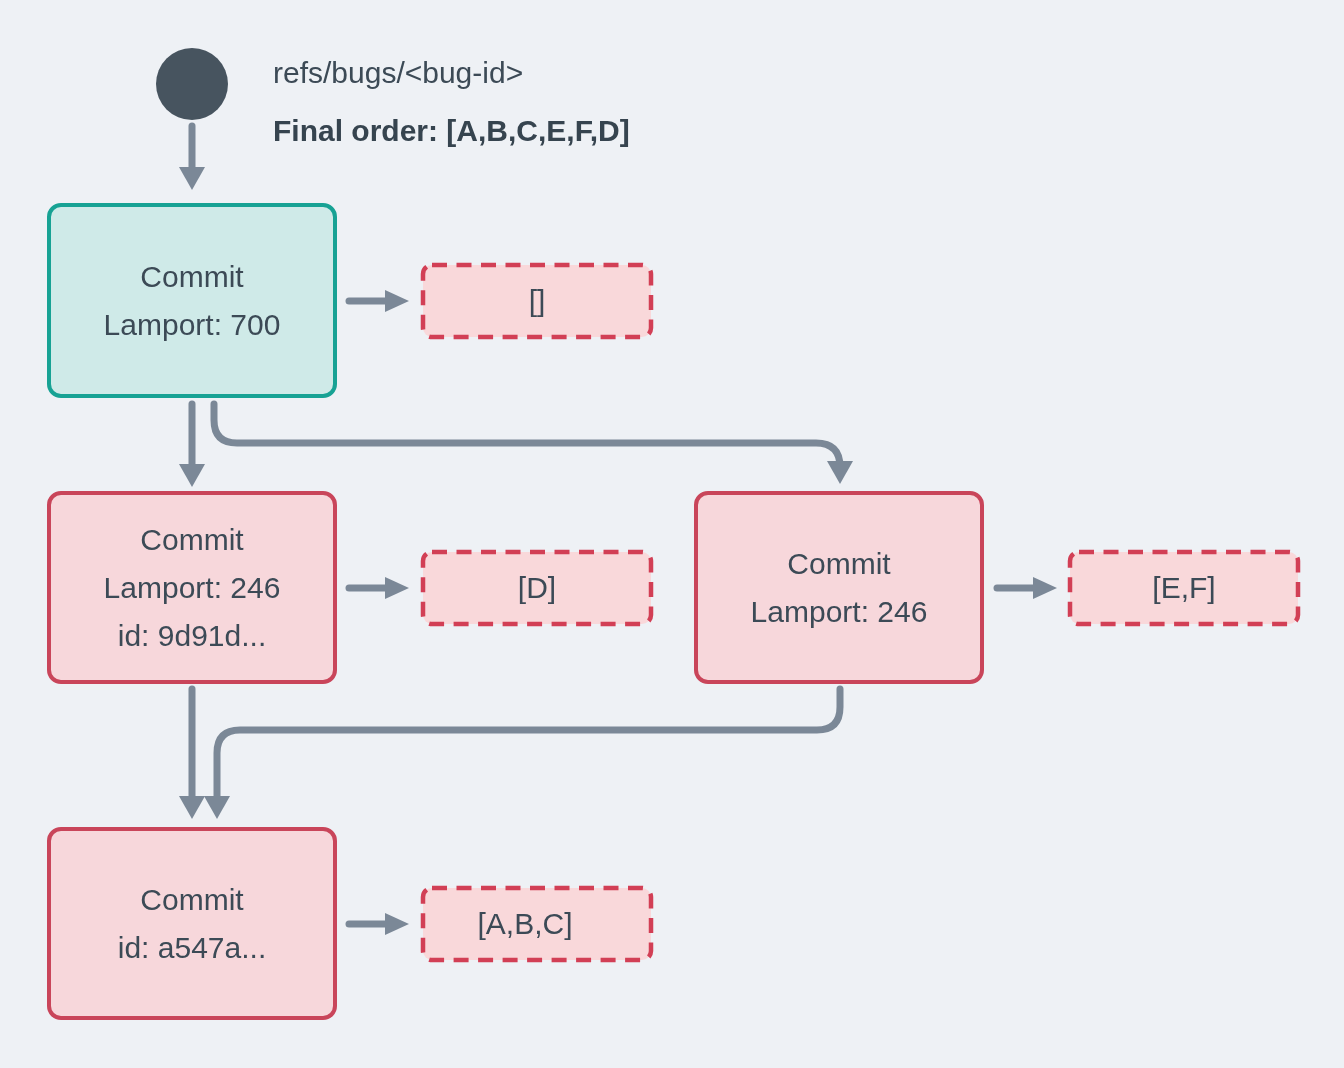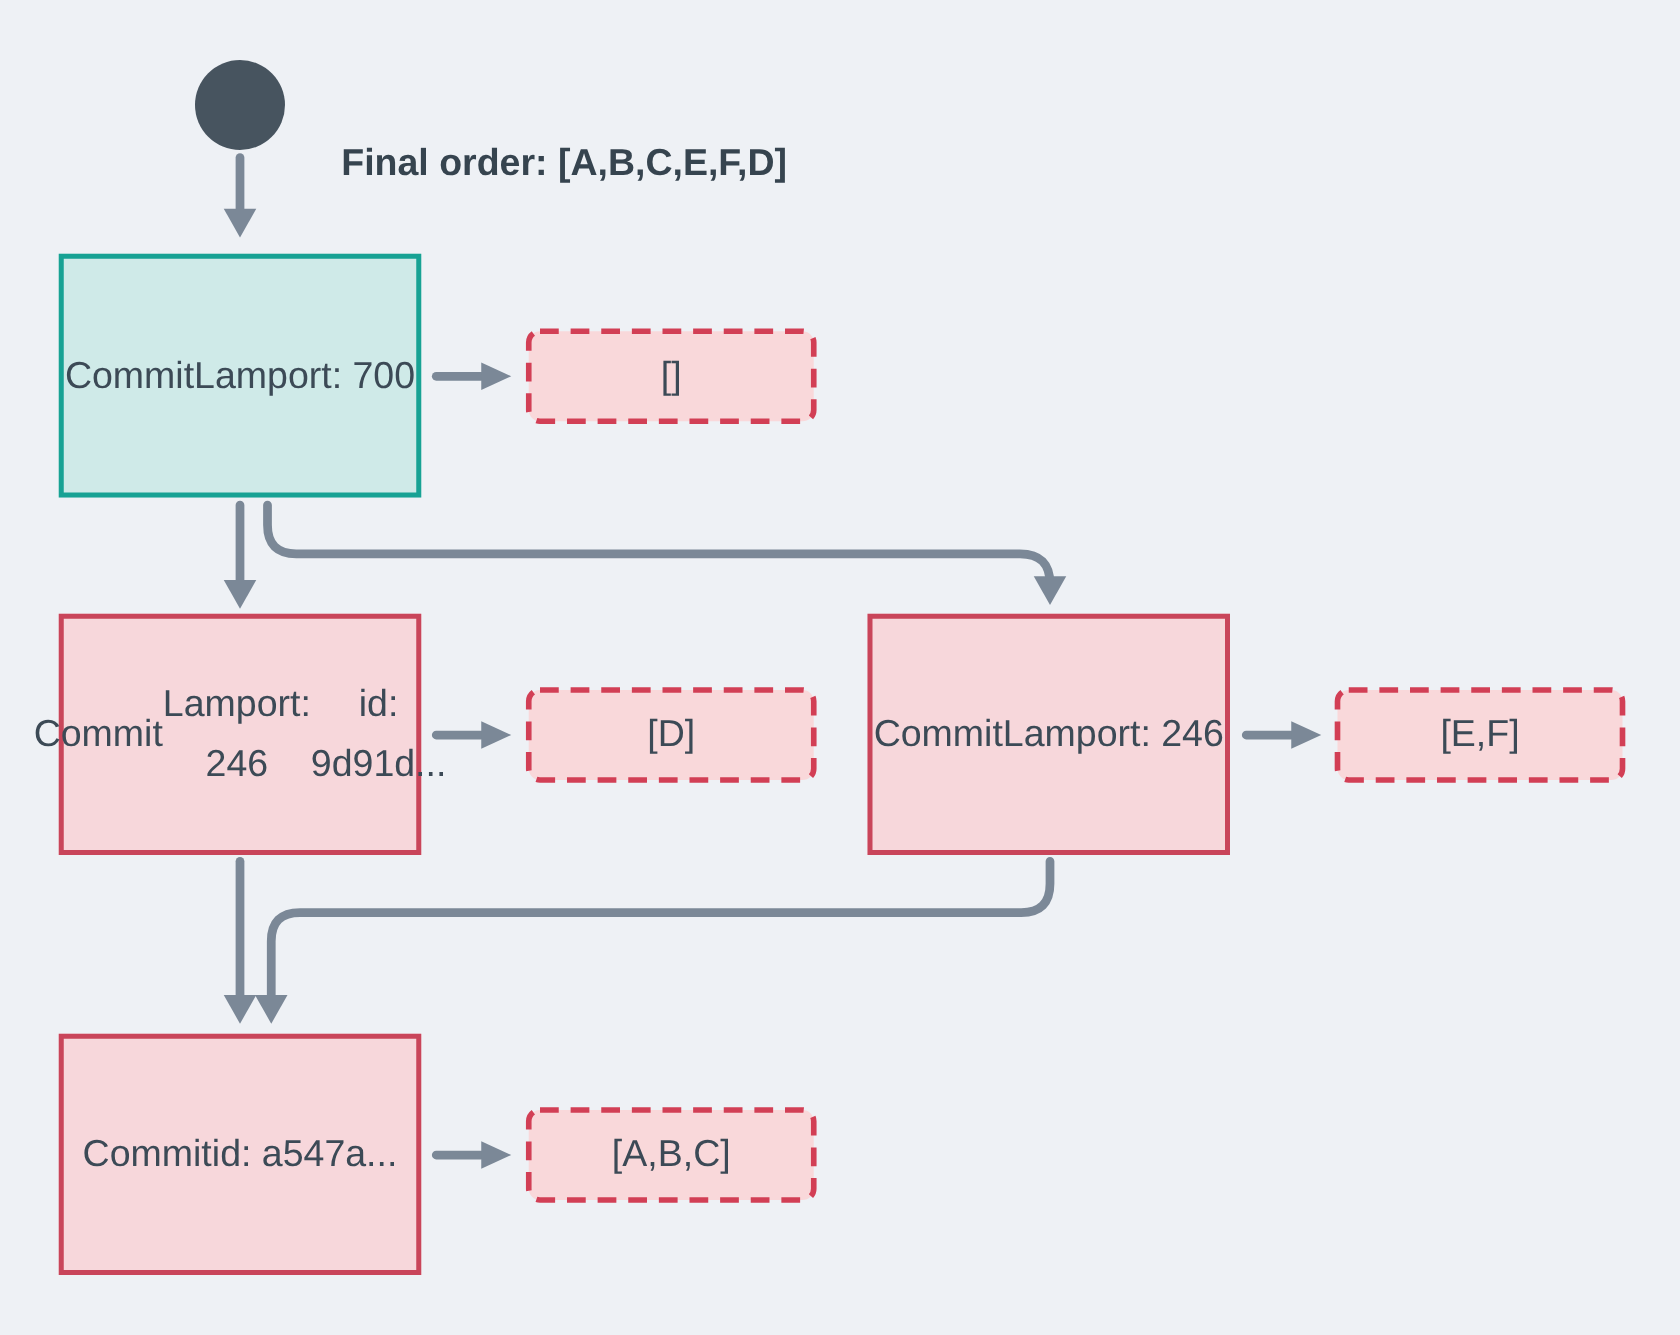--- a/index.html
+++ b/index.html
@@ -20,22 +20,22 @@
     position:absolute;left:273px;top:56px;
     font-size:30px;line-height:34px;color:#3c4a56;white-space:nowrap;
   }
   .final-order{
     position:absolute;left:273px;top:114px;
     font-size:30px;line-height:34px;font-weight:bold;color:#36444f;white-space:nowrap;text-align:right;
   }
   .commit-box{
     position:absolute;box-sizing:border-box;
     width:290px;
-    border-radius:0;
-    display:flex;justify-content:center;align-items:center;
+    border-radius:14px;
+    display:flex;flex-direction:column;justify-content:center;align-items:center;
     font-size:30px;line-height:48px;text-align:center;
   }
   .commit-box.teal{border:4px solid #17a294;background:#cfeae8;}
   .commit-box.pink{border:4px solid #c9455a;background:#f7d7db;}
   .ops-label{
     position:absolute;display:flex;align-items:center;justify-content:center;
     font-size:30px;color:#3c4a56;
   }
 </style>
 </head>
@@ -68,20 +68,21 @@
     </g>
     <g fill="#f9d8da" stroke="#d23f55" stroke-width="4.5" stroke-dasharray="15 9.5">
       <rect x="423" y="265" width="228" height="72" rx="9"></rect>
       <rect x="423" y="552" width="228" height="72" rx="9"></rect>
       <rect x="1070" y="552" width="228" height="72" rx="9"></rect>
       <rect x="423" y="888" width="228" height="72" rx="9"></rect>
     </g>
   </svg>
 
   <div class="ref-dot"></div>
+  <div class="ref-label">refs/bugs/&lt;bug-id&gt;</div>
   <div class="final-order">Final order: [A,B,C,E,F,D]</div>
 
   <div class="commit-box teal" style="left:47px;top:203px;height:195px;">
     <div>Commit</div>
     <div>Lamport: 700</div>
   </div>
 
   <div class="commit-box pink" style="left:47px;top:491px;height:193px;">
     <div>Commit</div>
     <div>Lamport: 246</div>
@@ -94,15 +95,15 @@
   </div>
 
   <div class="commit-box pink" style="left:47px;top:827px;height:193px;">
     <div>Commit</div>
     <div>id: a547a...</div>
   </div>
 
   <div class="ops-label" style="left:423px;top:265px;width:228px;height:72px;">[]</div>
   <div class="ops-label" style="left:423px;top:552px;width:228px;height:72px;">[D]</div>
   <div class="ops-label" style="left:1070px;top:552px;width:228px;height:72px;">[E,F]</div>
-  <div class="ops-label" style="left:423px;top:888px;width:228px;height:72px;">[A,B,C]</div>
+  <div class="ops-label" style="left:411px;top:888px;width:228px;height:72px;">[A,B,C]</div>
 
 </div>
 
 </body></html>

